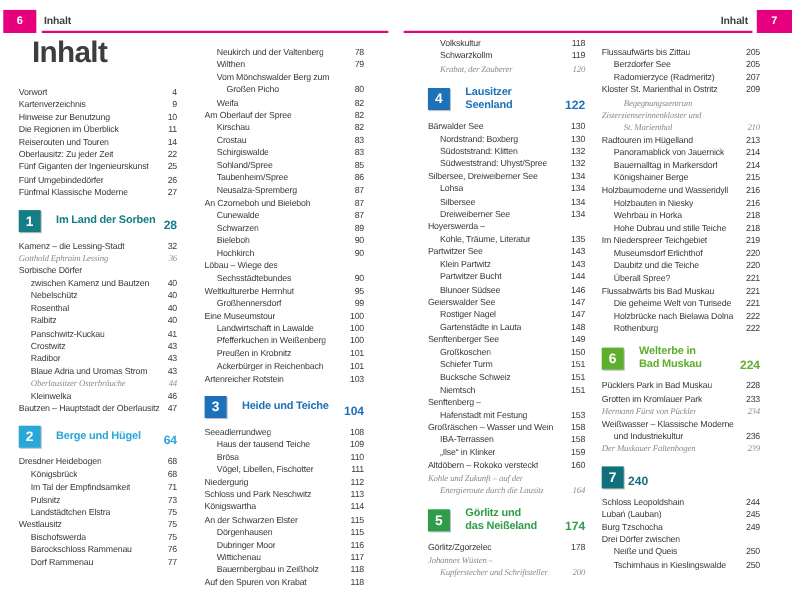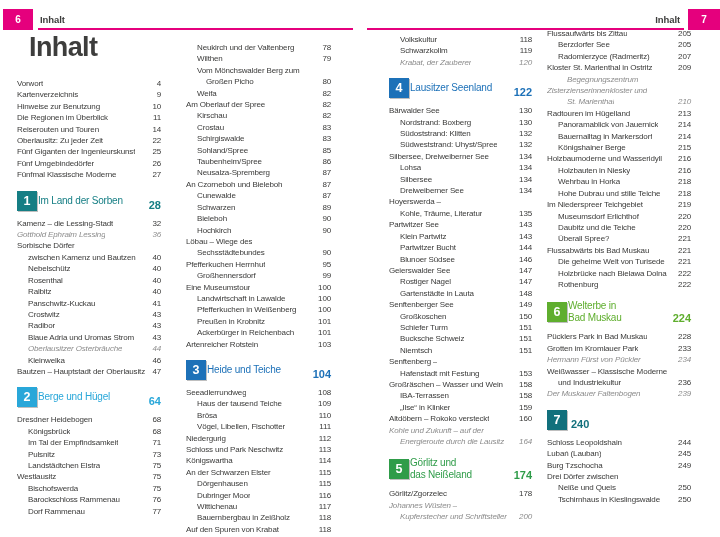--- a/index.html
+++ b/index.html
@@ -24,39 +24,39 @@
   .runhead-rule.left{left:38px;width:315px;}
   .runhead-rule.right{left:367px;width:317px;}
   .page-title{
     position:absolute;left:29px;top:33px;font-size:27px;font-weight:bold;
     color:#3d3d3c;letter-spacing:-0.6px;line-height:28px;
   }
   .col{position:absolute;}
   .col0{left:17px;top:78px;width:144px;}
   .col1{left:186px;top:42px;width:145px;}
   .col2{left:389px;top:34px;width:143px;}
-  .col3{left:547px;top:28px;width:144px;}
+  .col3{left:547px;top:42px;width:144px;}
   .entry{
     display:flex;justify-content:space-between;align-items:baseline;
     font-size:8px;line-height:11.4px;color:#3a3a39;letter-spacing:-0.15px;
     white-space:nowrap;
   }
   .entry .lbl{overflow:hidden;}
   .entry .pg{margin-left:4px;flex:none;}
   .entry.in1 .lbl{padding-left:11px;}
   .entry.in2 .lbl{padding-left:20px;text-align:right;}
-  .entry.em{font-style:italic;color:#8c8c8c;}
+  .entry.em{font-style:italic;color:#8c8c8c;font-family:Liberation Serif, serif;}
   .heading{display:flex;margin:10px 0 7px;align-items:center;}
   .badge{
     width:20px;height:20px;flex:none;color:#fff;font-weight:bold;font-size:12.5px;
     display:flex;align-items:center;justify-content:center;
     box-shadow:1px 1px 0 rgba(0,0,0,0.25);
   }
   .htitle{
-    flex:1;margin-left:1px;font-weight:normal;font-size:10px;line-height:12px;
+    flex:1;margin-left:14px;font-weight:bold;font-size:10px;line-height:12px;
     letter-spacing:-0.2px;
   }
   .hpage{font-weight:bold;font-size:11px;line-height:12px;align-self:flex-end;margin-left:4px;}
 </style>
 </head>
 <body>
 
 <div class="runhead-badge left" style="background: rgb(229, 0, 125);">6</div>
 <div class="runhead-label left">Inhalt</div>
 <div class="runhead-rule left" style="background: rgb(229, 0, 125);"></div>
@@ -282,21 +282,21 @@
     </div>
     <div class="entry in0">
       <span class="lbl">Löbau – Wiege des</span>
       <span class="pg"></span>
     </div>
     <div class="entry in1">
       <span class="lbl">Sechsstädtebundes</span>
       <span class="pg">90</span>
     </div>
     <div class="entry in0">
-      <span class="lbl">Pfefferkuchen Herrnhut</span>
+      <span class="lbl">Weltkulturerbe Herrnhut</span>
       <span class="pg">95</span>
     </div>
     <div class="entry in1">
       <span class="lbl">Großhennersdorf</span>
       <span class="pg">99</span>
     </div>
     <div class="entry in0">
       <span class="lbl">Eine Museumstour</span>
       <span class="pg">100</span>
     </div>

